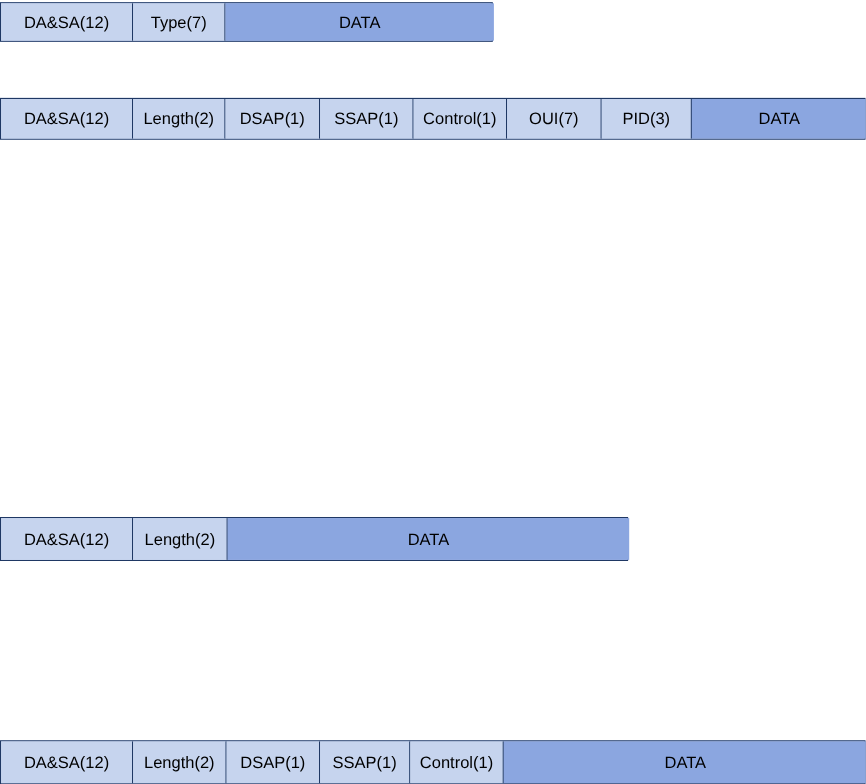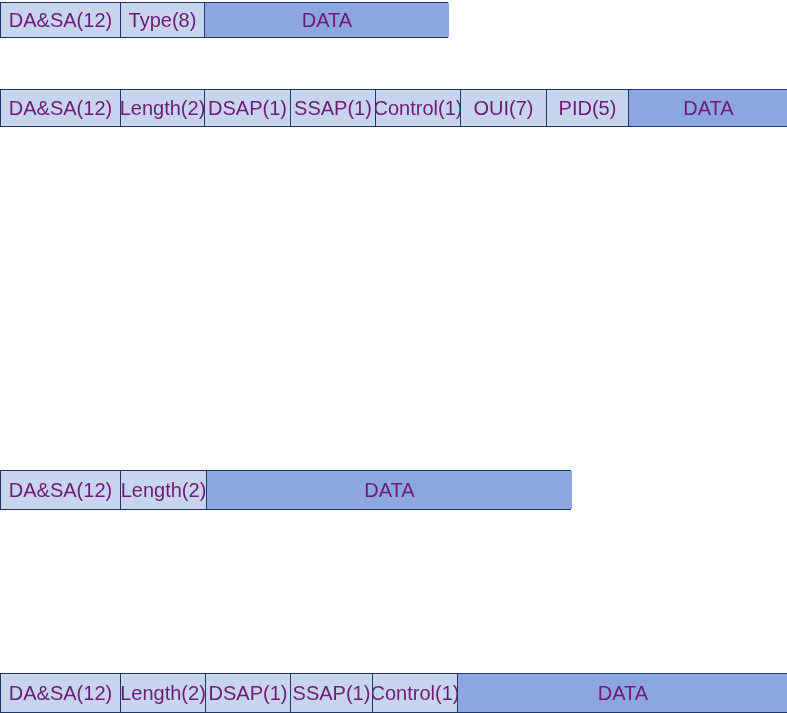--- a/index.html
+++ b/index.html
@@ -20,22 +20,22 @@
     box-sizing: border-box;
     border: 1px solid #1f3864;
     background: #c6d4ee;
   }
   .cell {
     box-sizing: border-box;
     display: flex;
     align-items: center;
     justify-content: center;
     border-right: 1px solid #1f3864;
-    font-size: 20px;
-    color: #701a75;
+    font-size: 15px;
+    color: #000000;
     white-space: nowrap;
     overflow: hidden;
     line-height: 1;
     letter-spacing: 0px;
   }
   .cell:last-child {
     border-right: none;
     text-align: right;
   }
   .cell.header {
@@ -53,31 +53,31 @@
   
   #frame-802-2-llc   { left: 0px;  top: 673px; width: 787px; height: 40px; }
 </style>
 </head>
 <body>
 
 <div id="diagram-root"></div>
 
 <div class="frame" id="frame-ethernet-ii">
     <div class="cell header" style="width: 120px; flex: 0 0 120px;">DA&amp;SA(12)</div>
-    <div class="cell header" style="width: 84px; flex: 0 0 84px;">Type(8)</div>
+    <div class="cell header" style="width: 84px; flex: 0 0 84px;">Type(7)</div>
     <div class="cell payload" style="width: 244px; flex: 0 0 244px;">DATA</div>
   </div>
 <div class="frame" id="frame-snap">
     <div class="cell header" style="width: 120px; flex: 0 0 120px;">DA&amp;SA(12)</div>
     <div class="cell header" style="width: 84px; flex: 0 0 84px;">Length(2)</div>
     <div class="cell header" style="width: 86px; flex: 0 0 86px;">DSAP(1)</div>
     <div class="cell header" style="width: 85px; flex: 0 0 85px;">SSAP(1)</div>
     <div class="cell header" style="width: 85px; flex: 0 0 85px;">Control(1)</div>
     <div class="cell header" style="width: 86px; flex: 0 0 86px;">OUI(7)</div>
-    <div class="cell header" style="width: 82px; flex: 0 0 82px;">PID(5)</div>
+    <div class="cell header" style="width: 82px; flex: 0 0 82px;">PID(3)</div>
     <div class="cell payload" style="width: 159px; flex: 0 0 159px;">DATA</div>
   </div>
 <div class="frame" id="frame-802-3-raw">
     <div class="cell header" style="width: 120px; flex: 0 0 120px;">DA&amp;SA(12)</div>
     <div class="cell header" style="width: 86px; flex: 0 0 86px;">Length(2)</div>
     <div class="cell payload" style="width: 365px; flex: 0 0 365px;">DATA</div>
   </div>
 <div class="frame" id="frame-802-2-llc">
     <div class="cell header" style="width: 120px; flex: 0 0 120px;">DA&amp;SA(12)</div>
     <div class="cell header" style="width: 85px; flex: 0 0 85px;">Length(2)</div>

